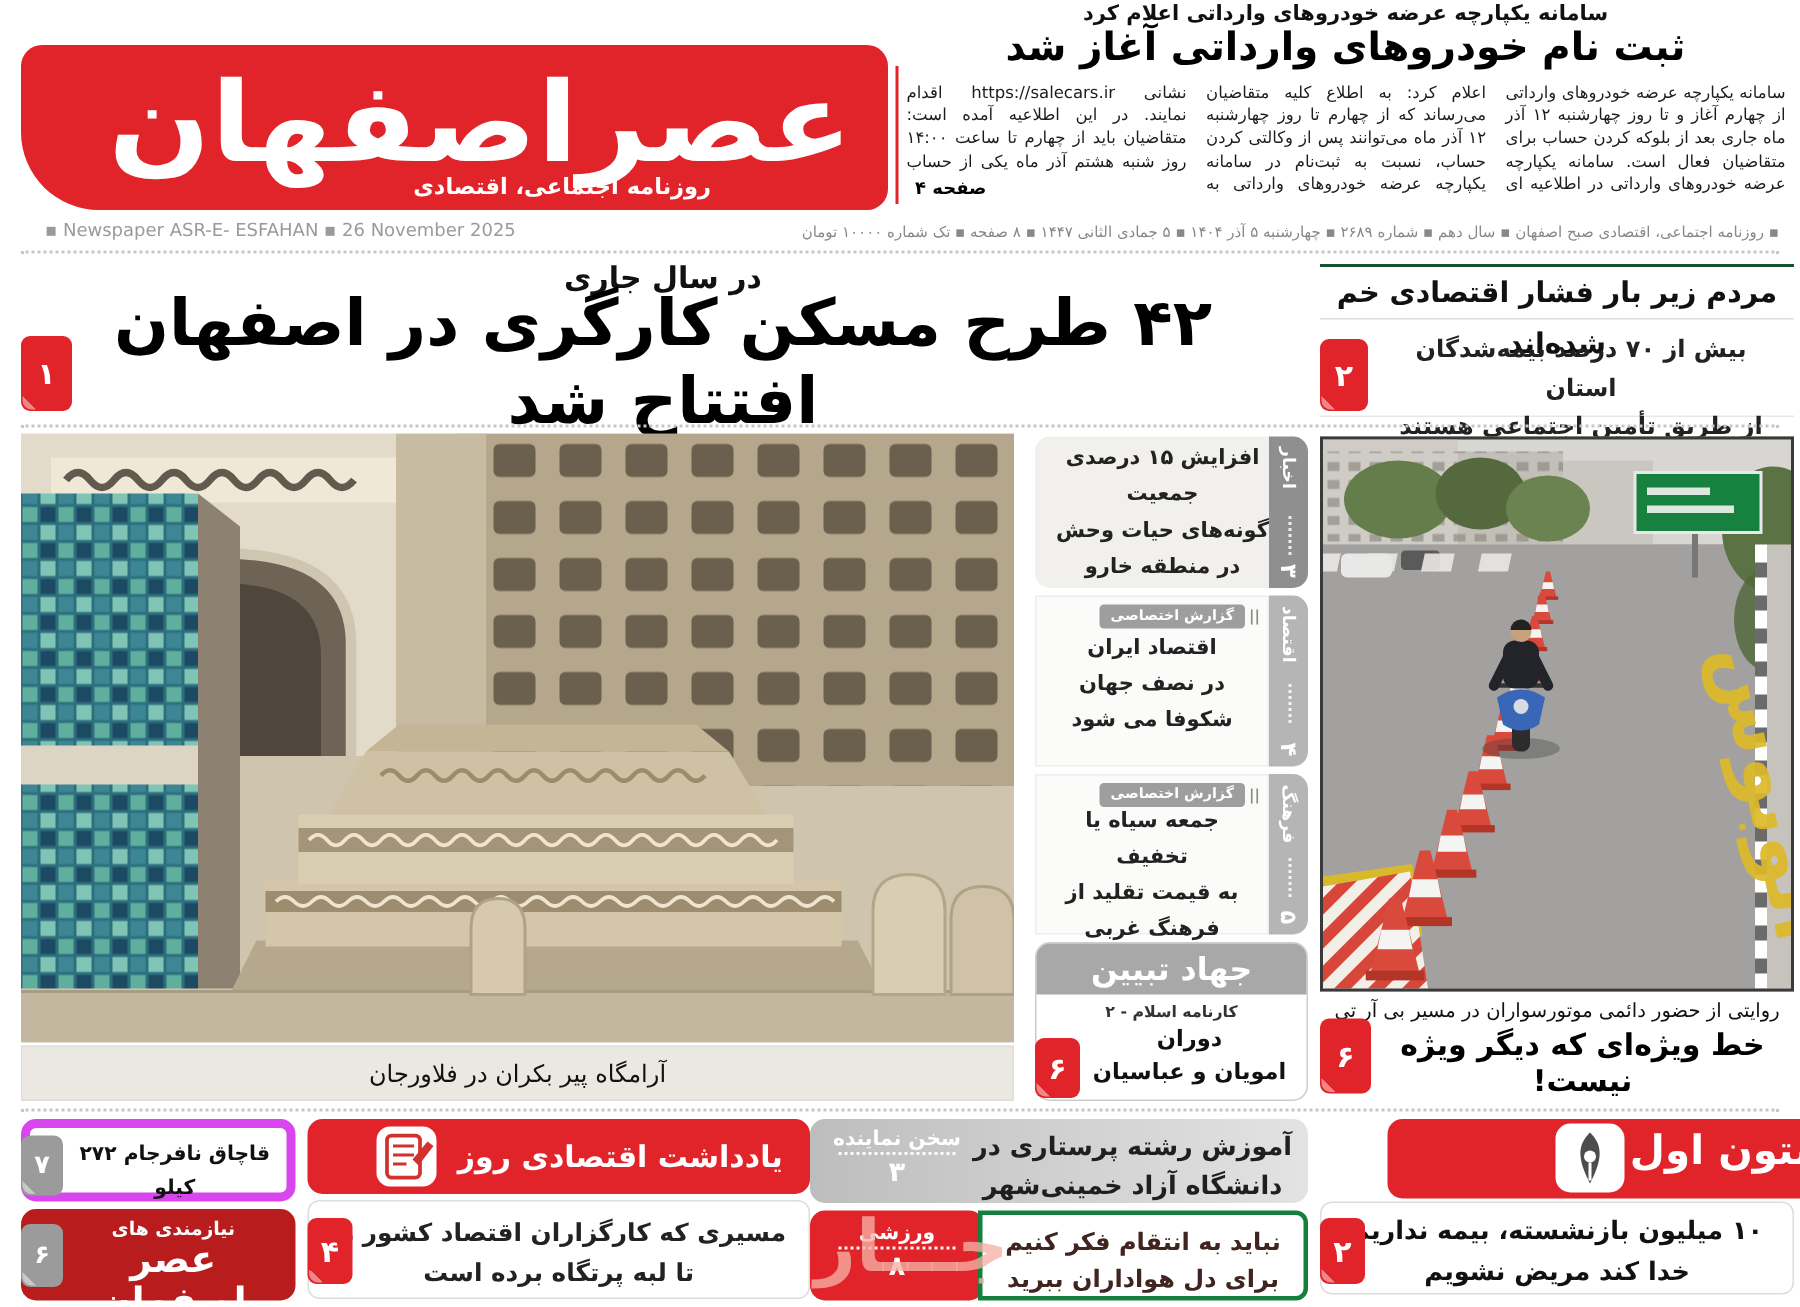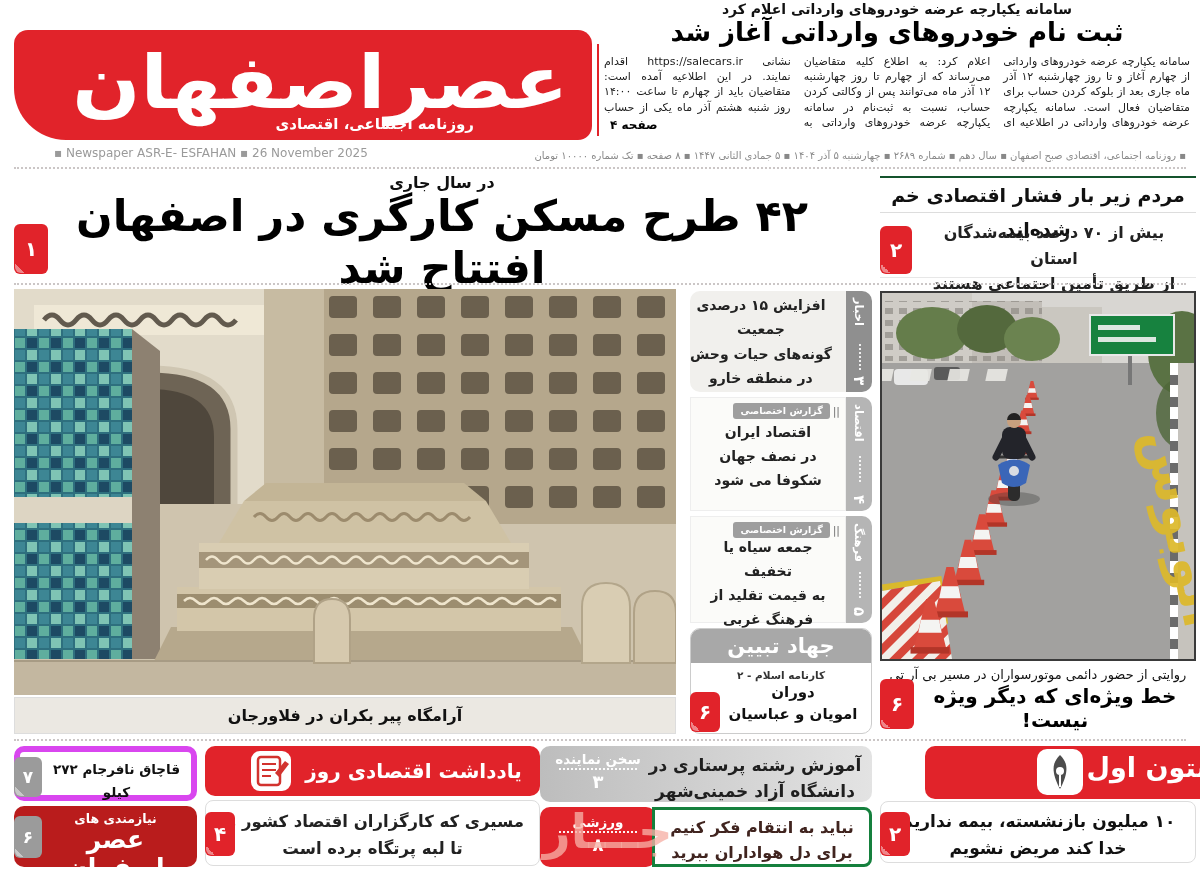--- a/index.html
+++ b/index.html
@@ -14,47 +14,47 @@
   #logo-title{position:absolute;right:24px;top:0px;font-size:74px;font-weight:bold;color:#fff;
         line-height:104px;transform:scaleX(1.08);transform-origin:right center;}
   #logo-sub{position:absolute;right:118px;bottom:7px;font-size:15px;font-weight:bold;color:#fff;}
   #red-vline{left:597px;top:44px;width:2px;height:92px;background:#e1232a;}
   #ts{left:604px;top:0;width:586px;height:140px;direction:rtl;}
   #ts-kicker{position:absolute;top:1px;left:0;right:0;font-size:14px;font-weight:bold;color:#111;}
   #ts-head{position:absolute;top:17px;left:0;right:0;font-size:26px;font-weight:800;color:#000;}
   #ts-body{position:absolute;top:54px;left:0;right:0;height:76px;column-count:3;column-gap:13px;
         font-size:11px;line-height:1.38;text-align:justify;color:#1c1c1c;overflow:hidden;}
   #ts-pageref{position:absolute;left:2px;top:118px;font-size:12px;font-weight:bold;color:#000;background:#fff;padding:0 4px;}
-  #date-en{left:30px;top:146px;font-size:12px;color:#9a9a9a;direction:ltr;margin-left:24px;}
+  #date-en{left:30px;top:146px;font-size:12px;color:#9a9a9a;direction:ltr;}
   #date-fa{right:14px;top:150px;font-size:10px;color:#888;direction:rtl;}
   .dotrule{left:14px;width:1172px;border-top:2px dotted #cbc6c6;}
   
-  #lead-kicker{left:14px;top:173px;width:856px;font-size:16px;font-weight:bold;color:#111;direction:rtl;}
+  #lead-kicker{left:14px;top:173px;width:856px;font-size:20px;font-weight:bold;color:#111;direction:rtl;}
   #lead-head{left:14px;top:191px;width:856px;font-size:43px;font-weight:800;color:#000;direction:rtl;line-height:1.2;}
   #ins{left:880px;top:176px;width:316px;height:99px;border-top:2px solid #14532d;border-bottom:1px solid #e7e7e7;direction:rtl;}
   #ins-head{height:34px;line-height:34px;border-bottom:1px solid #ddd;font-size:19px;font-weight:800;color:#111;}
   #ins-sub{padding:7px 6px 0 38px;font-size:16px;font-weight:bold;color:#222;line-height:1.6;}
   
   .badge{position:absolute;display:flex;align-items:center;justify-content:center;color:#fff;
         font-weight:bold;font-size:20px;border-radius:6px;z-index:4;}
   .badge::after{content:"";position:absolute;left:1px;bottom:1px;width:9px;height:9px;
         background:linear-gradient(45deg,rgba(255,255,255,.45) 50%,transparent 50%);border-radius:0 0 0 6px;}
   .bred{background:#e1232a;}
   .bgray{background:#9b9b9b;}
   
   #photo1{left:14px;top:289px;width:662px;height:406px;}
   #caption1{left:14px;top:697px;width:662px;height:37px;background:#ebe8e2;border:1px solid #ddd;
-        box-sizing:border-box;line-height:35px;font-size:16px;font-weight:bold;color:#111;direction:rtl;}
+        box-sizing:border-box;line-height:35px;font-size:16px;font-weight:normal;color:#111;direction:rtl;}
   #photo2{left:880px;top:291px;width:316px;height:370px;border:2px solid #3a3a3a;box-sizing:border-box;background:#a2a19f;}
   #ps-kicker{left:880px;top:667px;width:316px;font-size:13px;font-weight:normal;color:#111;direction:rtl;}
   #ps-head{left:914px;top:684px;width:282px;font-size:20px;font-weight:800;color:#000;direction:rtl;}
   
   .mbox{left:690px;width:156px;direction:rtl;box-sizing:border-box;}
   #mbox1{top:291px;height:101px;background:#f1f0ed;border-radius:10px 0 0 10px;
-        display:flex;align-items:center;justify-content:flex-end;font-size:14px;font-weight:800;line-height:1.72;color:#222;}
+        display:flex;align-items:center;justify-content:flex-start;font-size:14px;font-weight:800;line-height:1.72;color:#222;}
   #mbox2{top:397px;height:114px;background:#fbfbf9;border:1px solid #eee;}
   #mbox3{top:516px;height:107px;background:#fbfbf9;border:1px solid #eee;}
   .mtext{margin-top:22px;text-align:center;font-size:14px;font-weight:800;line-height:1.72;color:#222;}
   .tagrow{position:absolute;top:5px;right:5px;display:flex;align-items:center;gap:3px;direction:rtl;}
   .tagbars{color:#8a8a8a;font-weight:bold;font-size:10px;}
   .tagpill{background:#9e9e9e;color:#fff;font-size:9.5px;font-weight:bold;padding:2px 7px 3px;border-radius:3px;}
   .vtab{left:846px;width:26px;border-radius:0 10px 10px 0;}
   .vtab .lbl{position:absolute;top:7px;left:50%;transform:translateX(-50%);writing-mode:vertical-rl;
         color:#fff;font-size:11.5px;font-weight:bold;}
   .vtab .dots{position:absolute;top:52%;left:50%;height:26px;border-left:2px dotted rgba(255,255,255,.85);}

